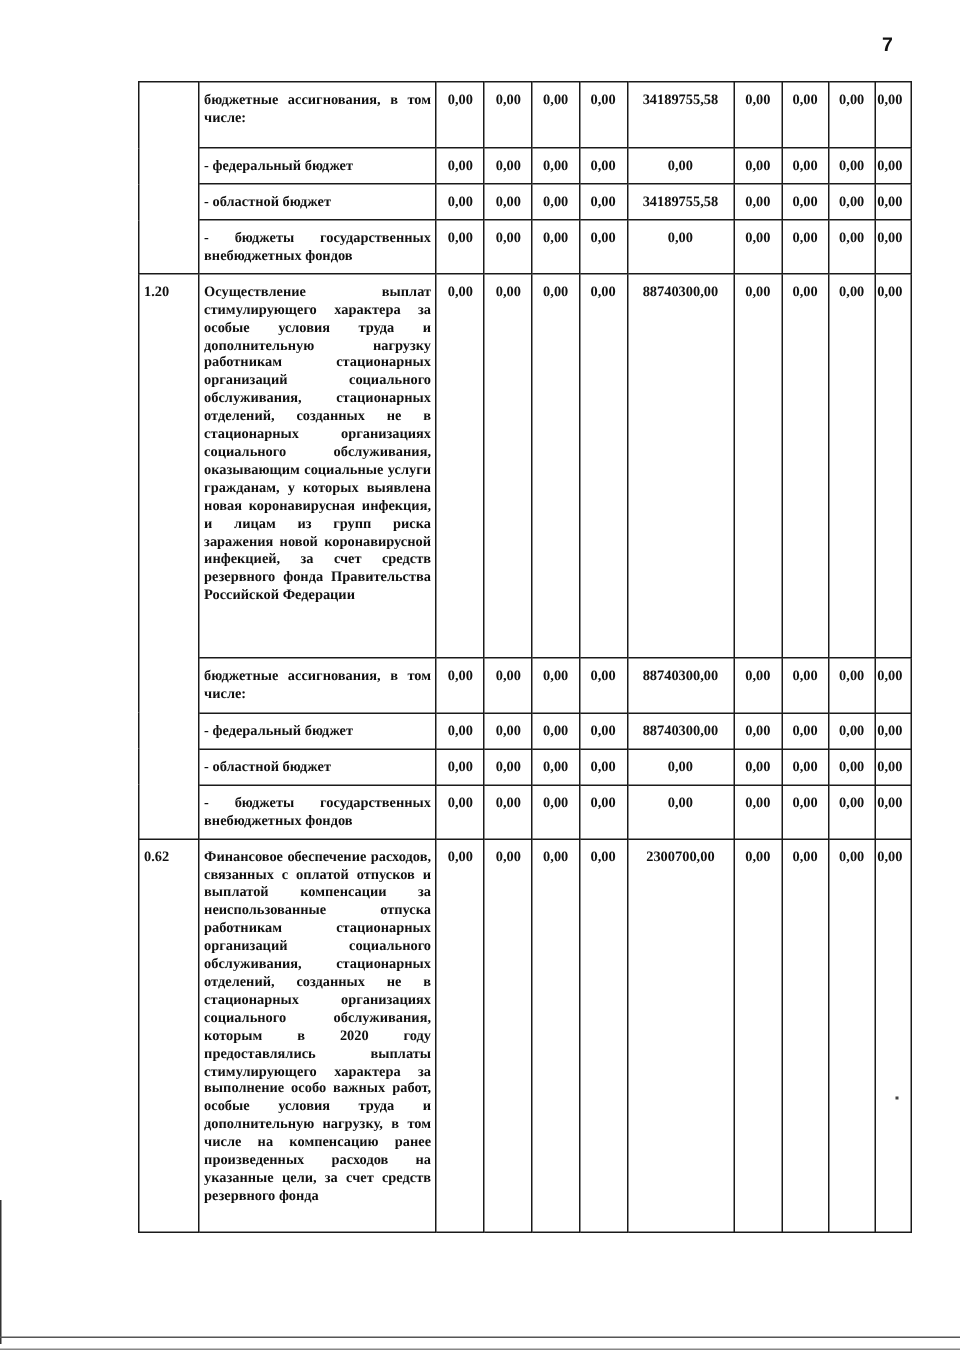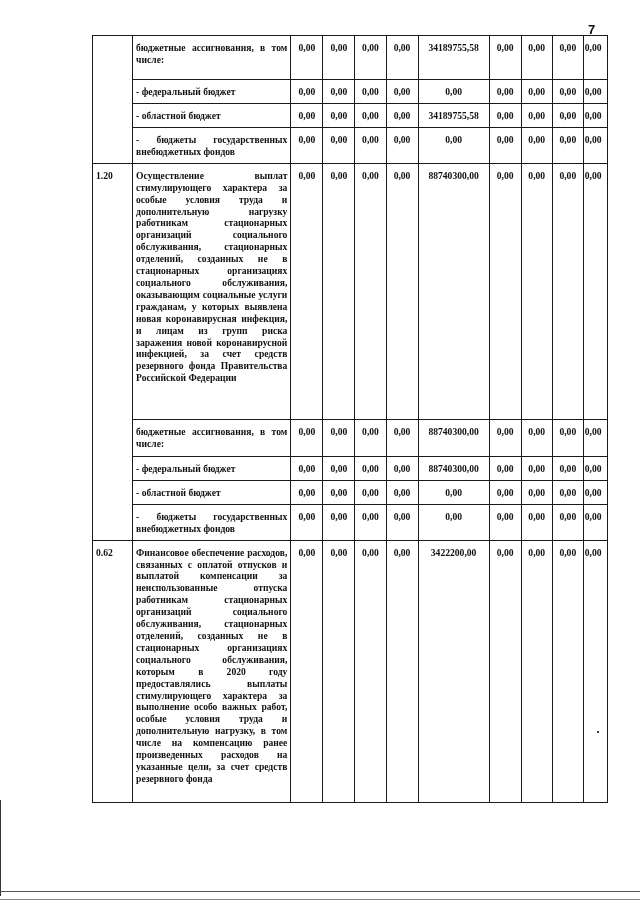--- a/index.html
+++ b/index.html
@@ -1,20 +1,20 @@
 <!DOCTYPE html>
 <html><head>
 <meta charset="utf-8">
 <style>
   html, body { margin:0; padding:0; background:#ffffff; }
   body { width:640px; height:905px; position:relative; overflow:hidden;
          font-family:"Liberation Serif","DejaVu Serif",serif; color:#111; }
   .page-number { position:absolute; top:22px; left:588px; font-size:13px; font-weight:bold;
                  font-family:"Liberation Sans","DejaVu Sans",sans-serif; }
-  table.budget { position:absolute; top:35px; left:92px; border-collapse:collapse;
+  table.budget { position:absolute; top:54px; left:92px; border-collapse:collapse;
                  table-layout:fixed; width:516px; }
   table.budget td { border:1.4px solid #1a1a1a; vertical-align:top; font-size:9.6px;
                     line-height:11.9px; padding:6px 3px 4px 3px; font-weight:bold; }
   col.c-num { width:40px; }
   col.c-desc { width:158px; }
   col.c-v { width:32px; }
   col.c-v2 { width:31px; }
   col.c-big { width:71px; }
   col.c-last { width:24px; }
   td.num { text-align:left; padding-left:4px; }
@@ -160,21 +160,21 @@
       <td class="val last">0,00</td>
     </tr>
 
     <tr class="main" style="height:262px">
       <td class="num">0.62</td>
       <td class="desc">Финансовое обеспечение расходов, связанных с оплатой отпусков и выплатой компенсации за неиспользованные отпуска работникам стационарных организаций социального обслуживания, стационарных отделений, созданных не в стационарных организациях социального обслуживания, которым в 2020 году предоставлялись выплаты стимулирующего характера за выполнение особо важных работ, особые условия труда и дополнительную нагрузку, в том числе на компенсацию ранее произведенных расходов на указанные цели, за счет средств резервного фонда</td>
       <td class="val">0,00</td>
       <td class="val">0,00</td>
       <td class="val">0,00</td>
       <td class="val">0,00</td>
-      <td class="val">3422200,00</td>
+      <td class="val">2300700,00</td>
       <td class="val">0,00</td>
       <td class="val">0,00</td>
       <td class="val">0,00</td>
       <td class="val last">0,00</td>
     </tr>
   </tbody>
 </table>
 
 <div class="speck"></div>
 <div class="left-edge"></div>

